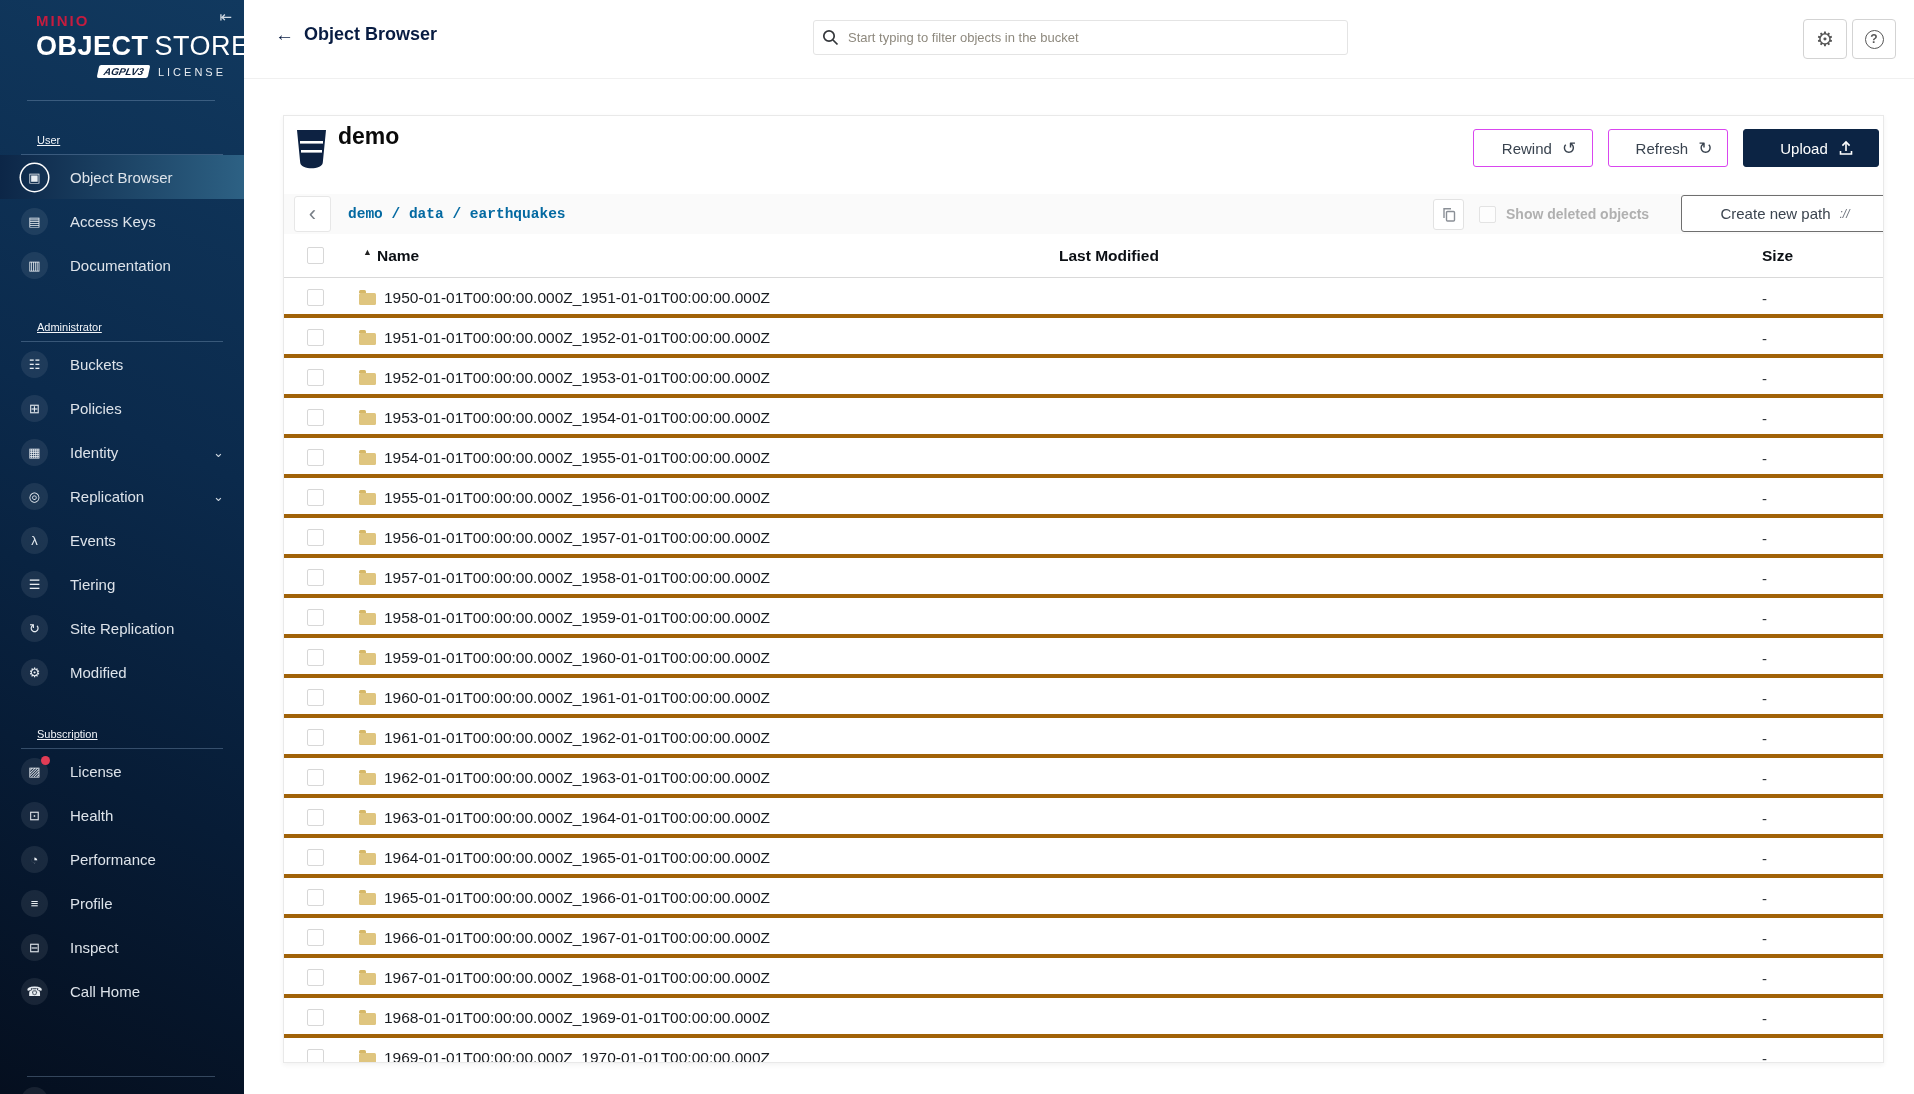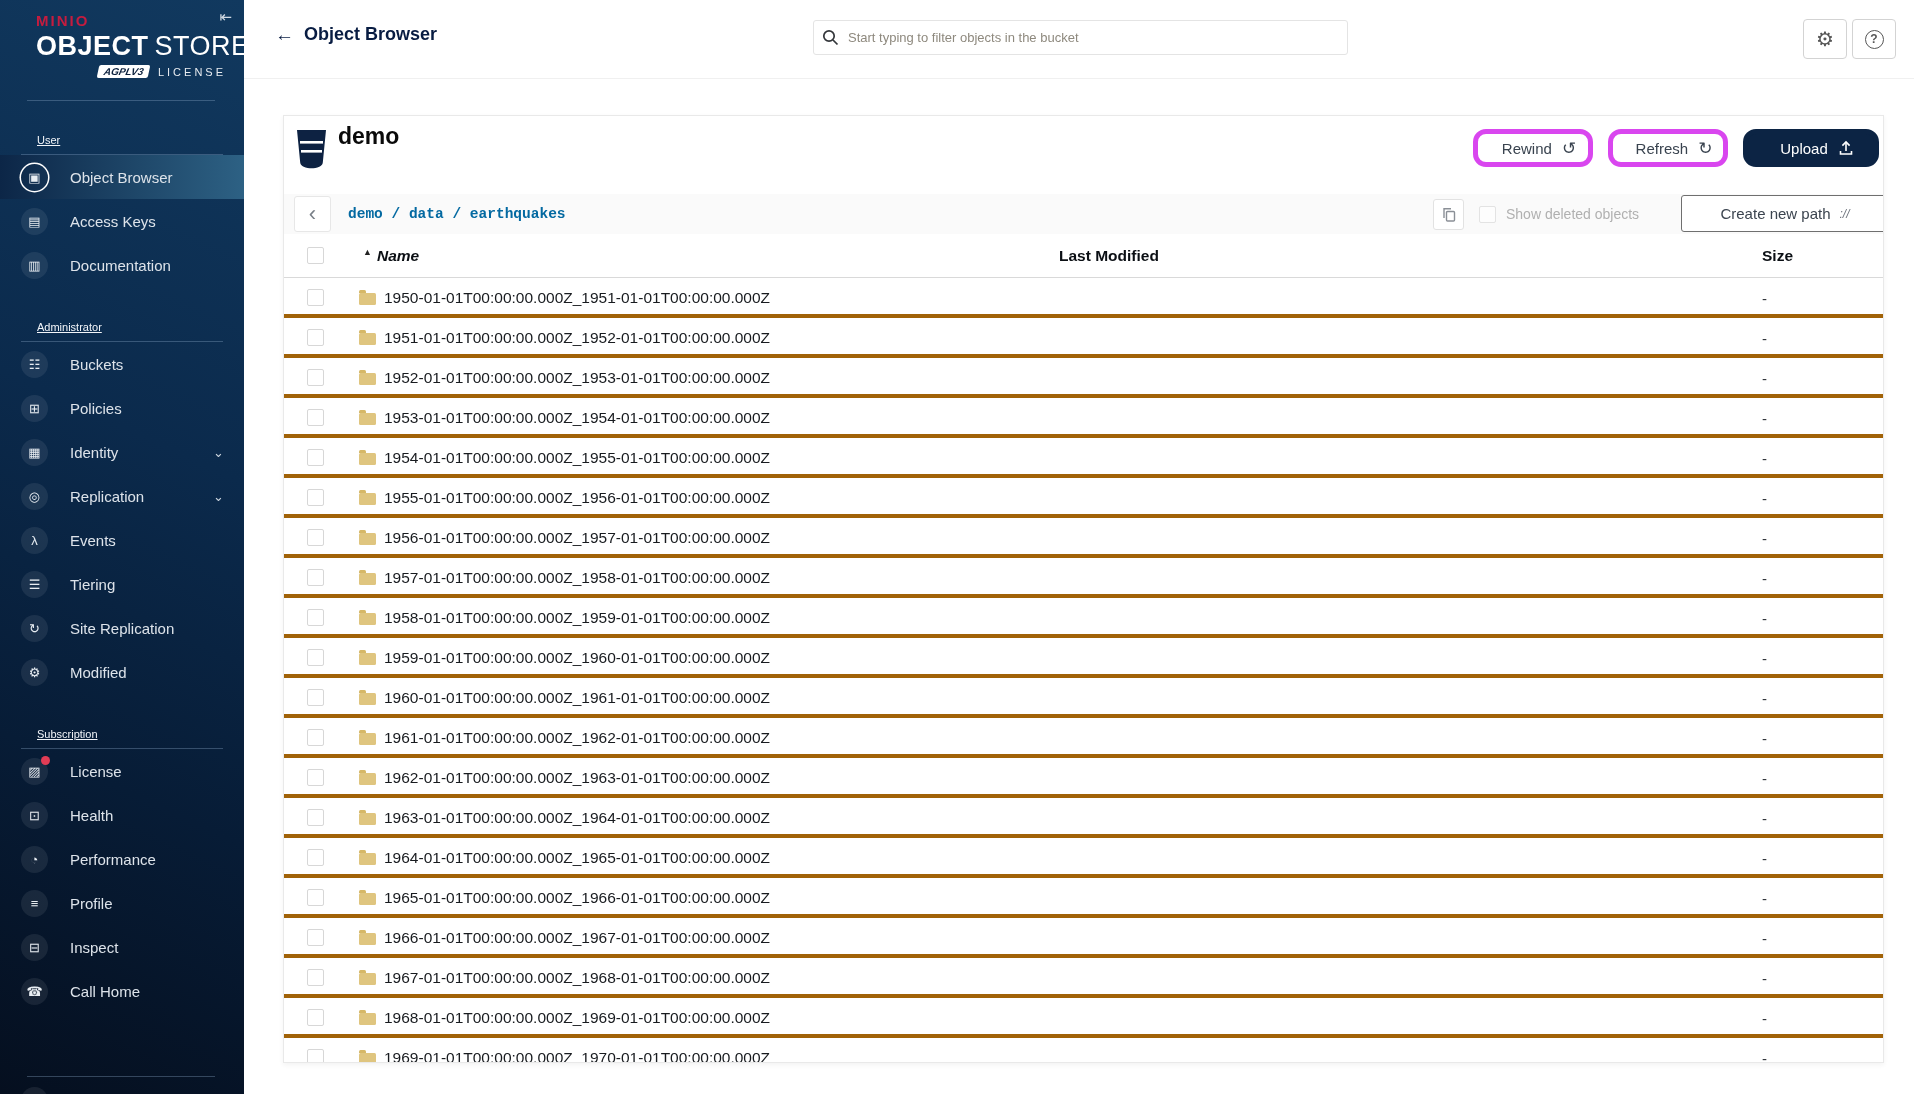--- a/index.html
+++ b/index.html
@@ -64,50 +64,50 @@
     border:1px solid #e9e9e9; box-shadow:0 2px 5px rgba(0,0,0,.05); overflow:hidden; }
 
   .bucket-header { position:relative; height:78px; background:#fff; }
   .bucket-glyph { position:absolute; left:12px; top:13px; }
   .bucket-title { position:absolute; left:54px; top:7px; font-size:23px; font-weight:bold; color:#0a0a0a; }
   .bucket-sub { position:absolute; left:54px; top:42px; display:flex; align-items:center; gap:10px;
     font-size:14px; white-space:nowrap; }
   .sub-label { color:#b4bac3; }
   .sub-strong { color:#8593a8; font-weight:bold; }
   .sub-usage { color:#9aa1ac; margin-left:8px; }
-  .hdr-btn { position:absolute; top:13px; height:38px; border-radius:13px; border:5px solid #d946ef; background:#fff;
+  .hdr-btn { position:absolute; top:13px; height:38px; border-radius:3px; border:1px solid #d946ef; background:#fff;
     display:flex; align-items:center; justify-content:center; gap:10px; font-size:15px; color:#39434f; cursor:pointer;padding-left:12px; }
   .hdr-btn .bi { font-size:17px; color:#39434f; }
   .btn-rewind { left:1189px; width:120px; }
   .btn-refresh { left:1324px; width:120px; }
   .btn-upload { left:1459px; width:136px; background:#0c2444; border-color:#0c2444; color:#fff; font-weight:normal; }
 
   
   .path-bar { position:relative; height:40px; background:#fafafa; }
   .crumb-back { position:absolute; left:10px; top:2px; width:37px; height:36px; background:#fff;
     border:1px solid #e7e7e7; border-radius:3px; display:flex; align-items:center; justify-content:center;
     color:#7a8088; font-size:22px; cursor:pointer; }
   .crumb-text { position:absolute; left:64px; top:0; height:40px; display:flex; align-items:center;
     font-size:14.5px; font-weight:bold; color:#0369a1; cursor:pointer;font-family:Liberation Mono, monospace; }
   .copy-btn { position:absolute; left:1149px; top:5px; width:31px; height:31px; background:#fff;
     border:1px solid #e2e2e2; border-radius:3px; display:flex; align-items:center; justify-content:center; cursor:pointer; }
   .show-deleted { position:absolute; left:1195px; top:0; height:40px; display:flex; align-items:center; gap:10px; }
   .cb { width:17px; height:17px; border:1px solid #d7d7d7; border-radius:2px; background:#fff; display:inline-block; cursor:pointer; }
   .cb.disabled { border-color:#e3e3e3; background:#fdfdfd; }
-  .show-deleted-label { font-size:14px; font-weight:normal; color:#b0b0b0; }
+  .show-deleted-label { font-size:14px; font-weight:bold; color:#b0b0b0; }
   .create-path-btn { position:absolute; left:1397px; top:1px; width:208px; height:37px; background:#fff;
     border:1px solid #6f6f6f; border-radius:3px; display:flex; align-items:center; justify-content:center; gap:9px;
     font-size:15px; color:#3b444f; cursor:pointer; }
   .create-path-icon { font-size:12px; color:#6d737c; font-style:italic; }
 
   
   .thead { position:relative; height:44px; border-bottom:1px solid #d9d9d9; background:#fff; }
   .th { position:absolute; top:0; height:44px; display:flex; align-items:center; font-size:15.5px;
     font-weight:bold; color:#0b0f14; }
-  .th-check { left:23px; } .th-name { left:93px;font-style:italic; } .th-lm { left:775px; } .th-size { left:1478px; }
+  .th-check { left:23px; } .th-name { left:93px; } .th-lm { left:775px; } .th-size { left:1478px; }
   .sort-arrow { position:absolute; left:79px; top:13px; font-size:9px; color:#222; }
   .trow { position:relative; height:40px; border-bottom:4px solid #a16207; background:#fff; }
   .row-cb { position:absolute; left:23px; top:11px; }
   .folder { position:absolute; left:75px; top:15px; width:17px; height:12px; background:#dfc57f;
     border-radius:1.5px; }
   .folder::before { content:""; position:absolute; top:-3px; left:0; width:7px; height:3px; background:#d6b867;
     border-radius:1.5px 1.5px 0 0; }
   .row-name { position:absolute; left:100px; top:0; height:40px; display:flex; align-items:center;
     font-size:15.5px; color:#181b1f; cursor:pointer; }
   .row-size { position:absolute; left:1478px; top:0; height:40px; display:flex; align-items:center;

